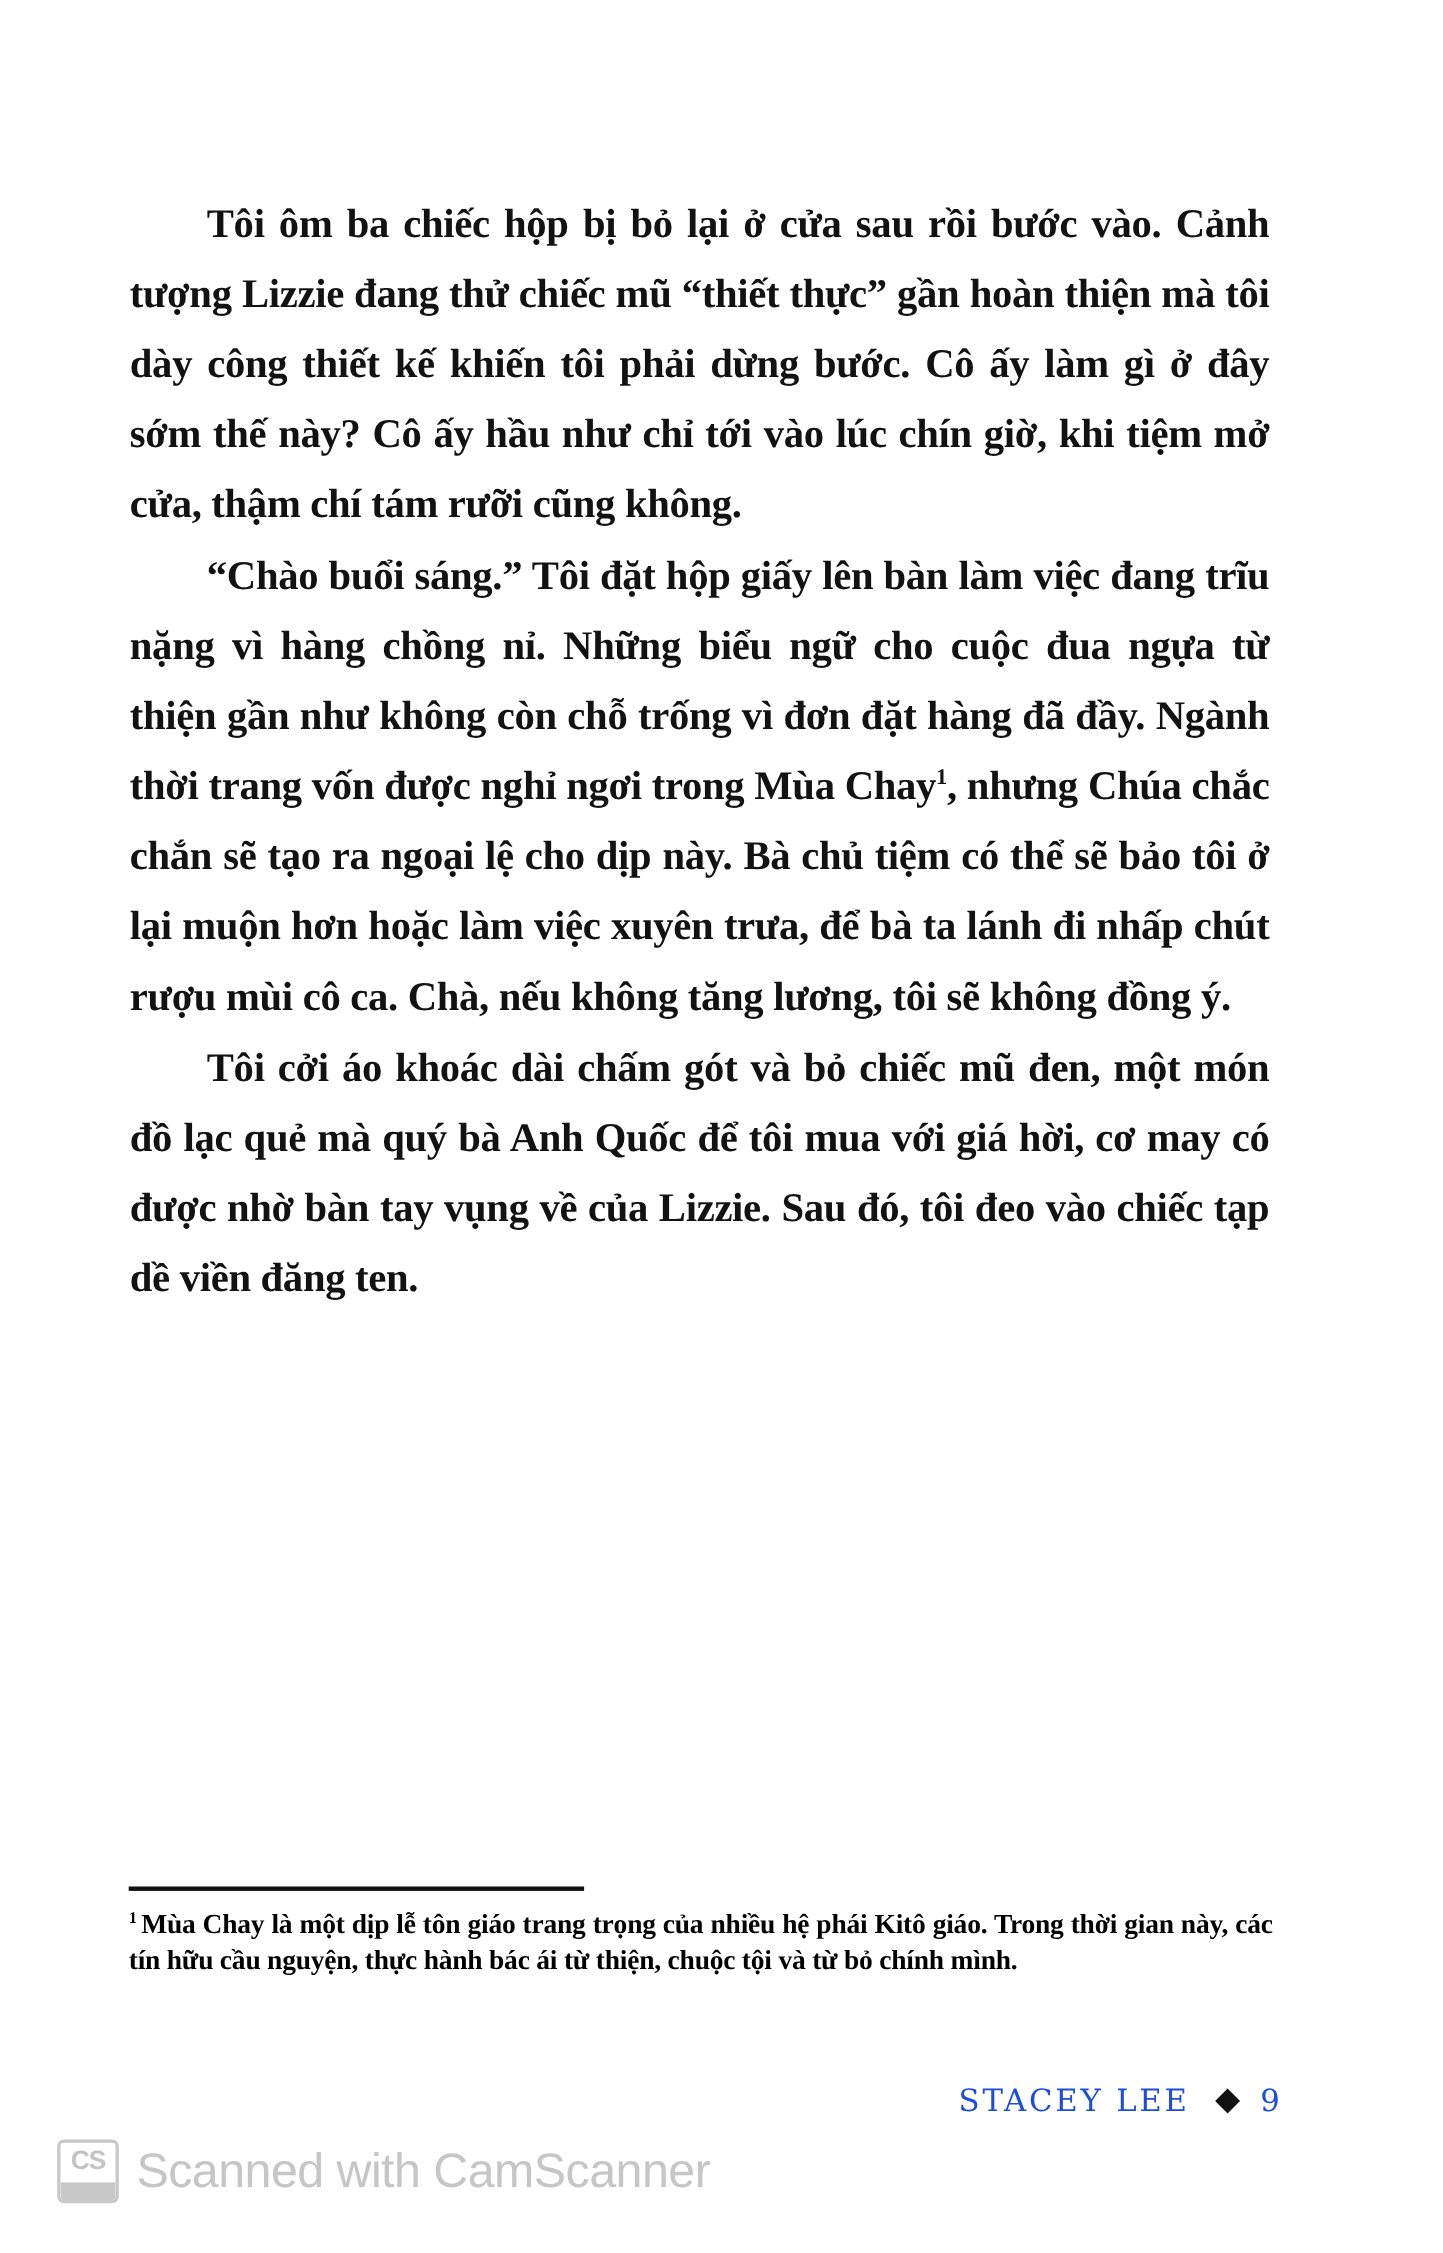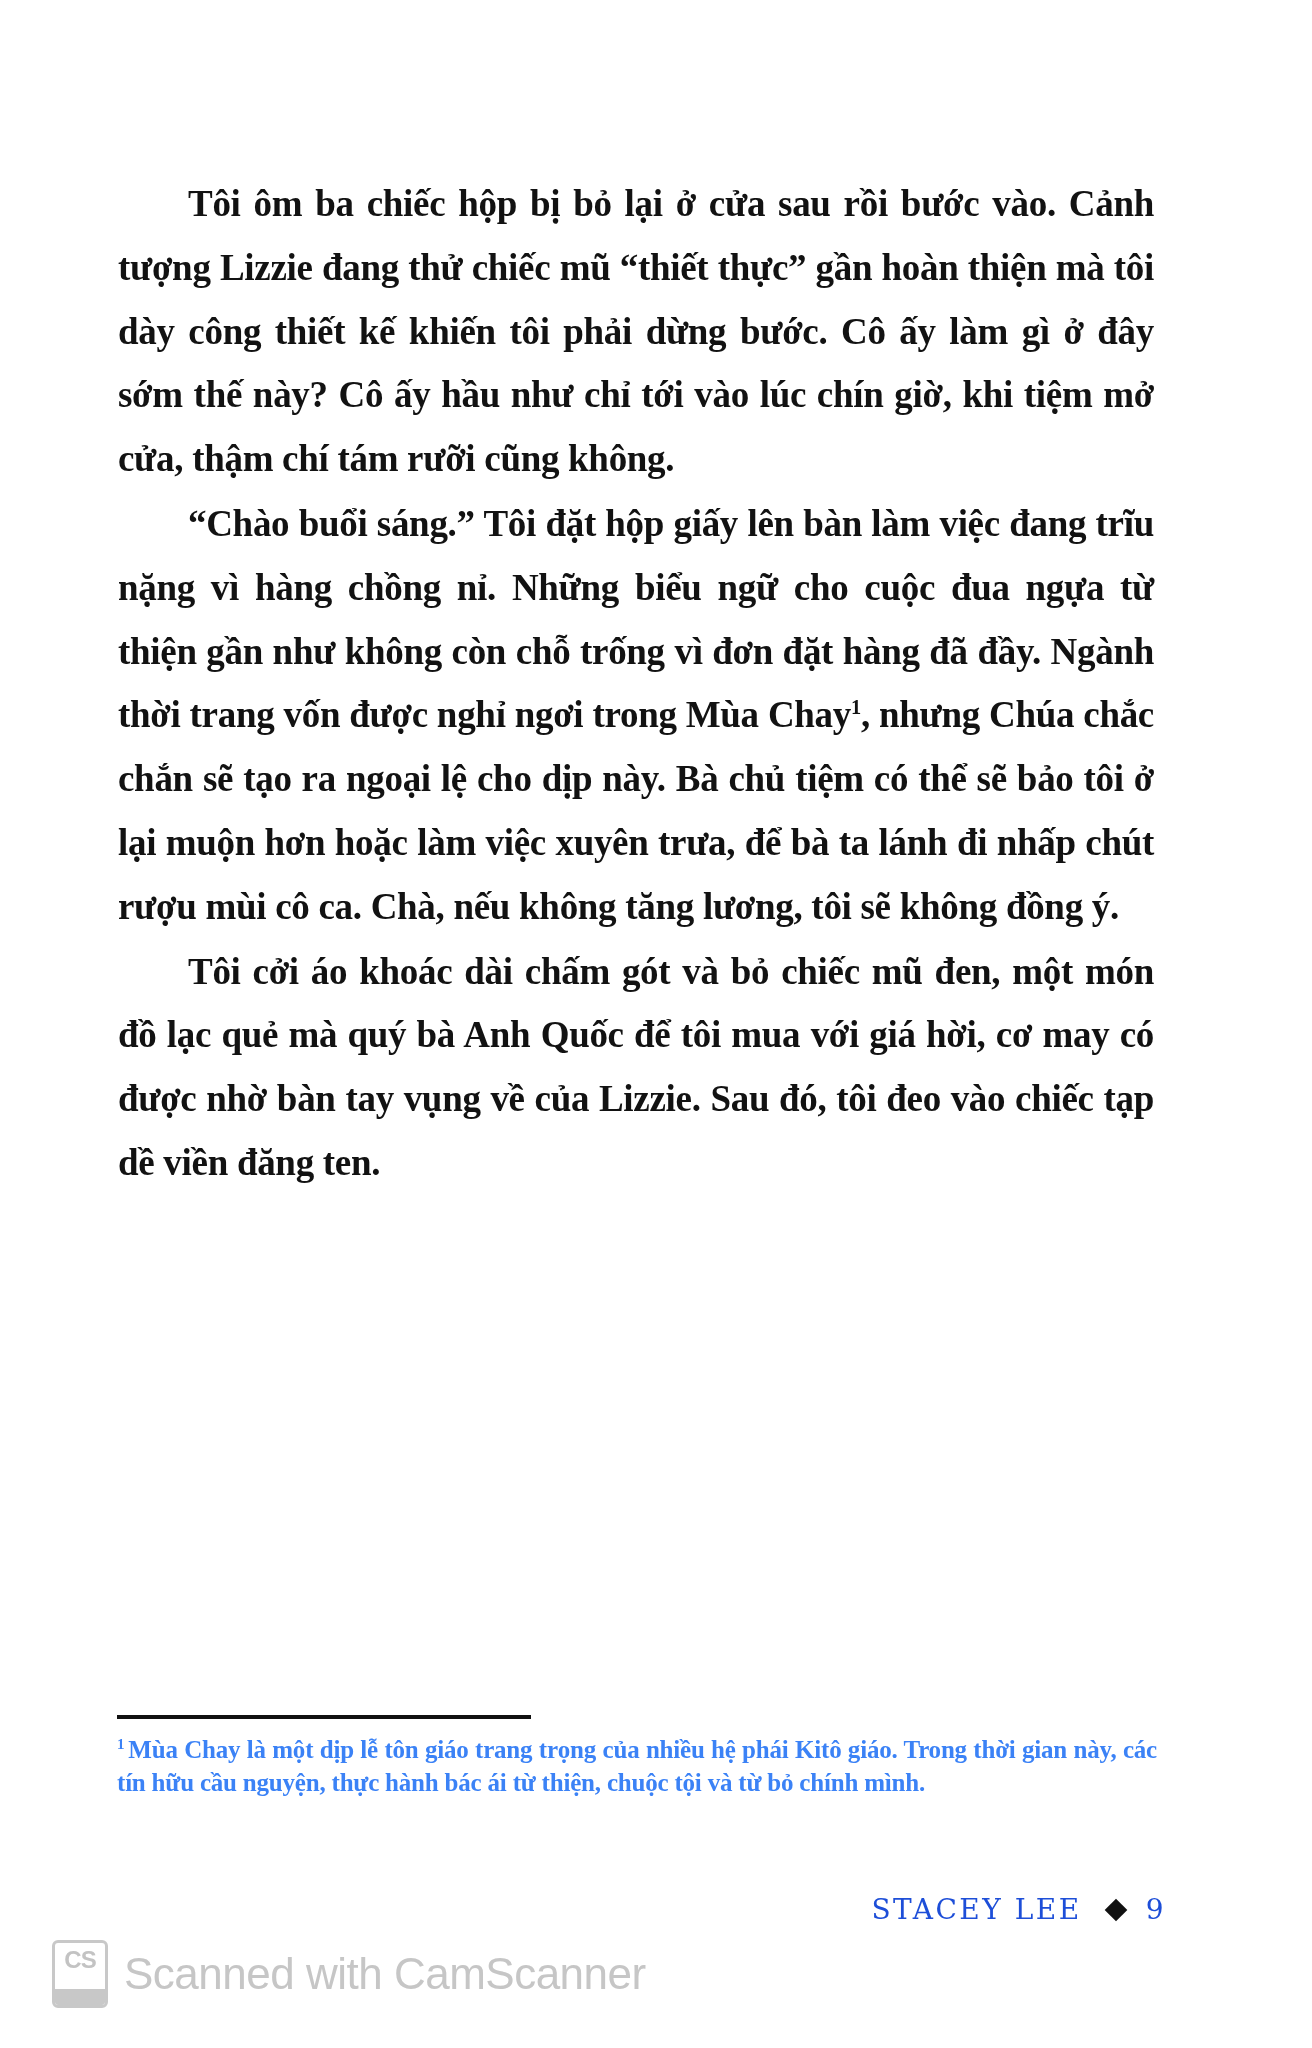--- a/index.html
+++ b/index.html
@@ -59,21 +59,21 @@
     }
     .footnote {
       position: absolute;
       left: 117px;
       top: 1733px;
       width: 1040px;
       font-family: "Liberation Serif", "DejaVu Serif", serif;
       font-size: 25px;
       line-height: 33px;
       font-weight: bold;
-      color: #3b82f6;
+      color: #000000;
       text-align: justify;
       text-align-last: left;
       letter-spacing: -0.2px;
     }
     .footnote .num {
       font-size: 15px;
       vertical-align: 9px;
       line-height: 0;
       margin-right: 4px;
     }
@@ -101,21 +101,21 @@
     .watermark {
       position: absolute;
       left: 52px;
       top: 1944px;
       height: 60px;
       display: flex;
       align-items: center;
     }
     .cs-logo {
       width: 56px;
-      height: 68px;
+      height: 58px;
       border: 3px solid #c8c8c8;
       border-radius: 6px;
       box-sizing: border-box;
       position: relative;
       overflow: hidden;
       background: #ffffff;
     }
     .cs-logo .cs-text {
       position: absolute;
       top: 3px;

